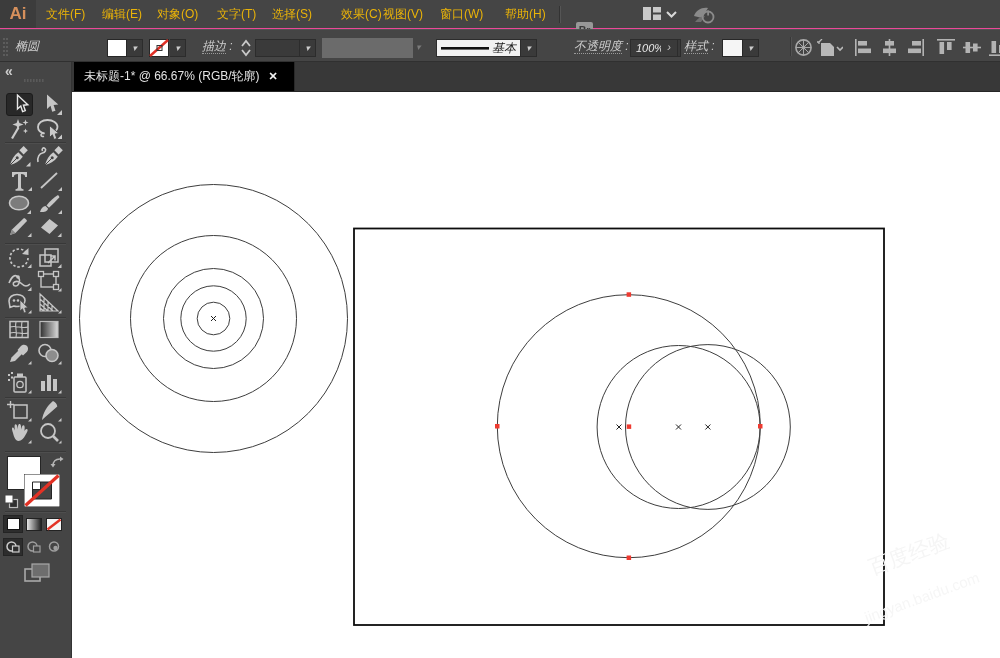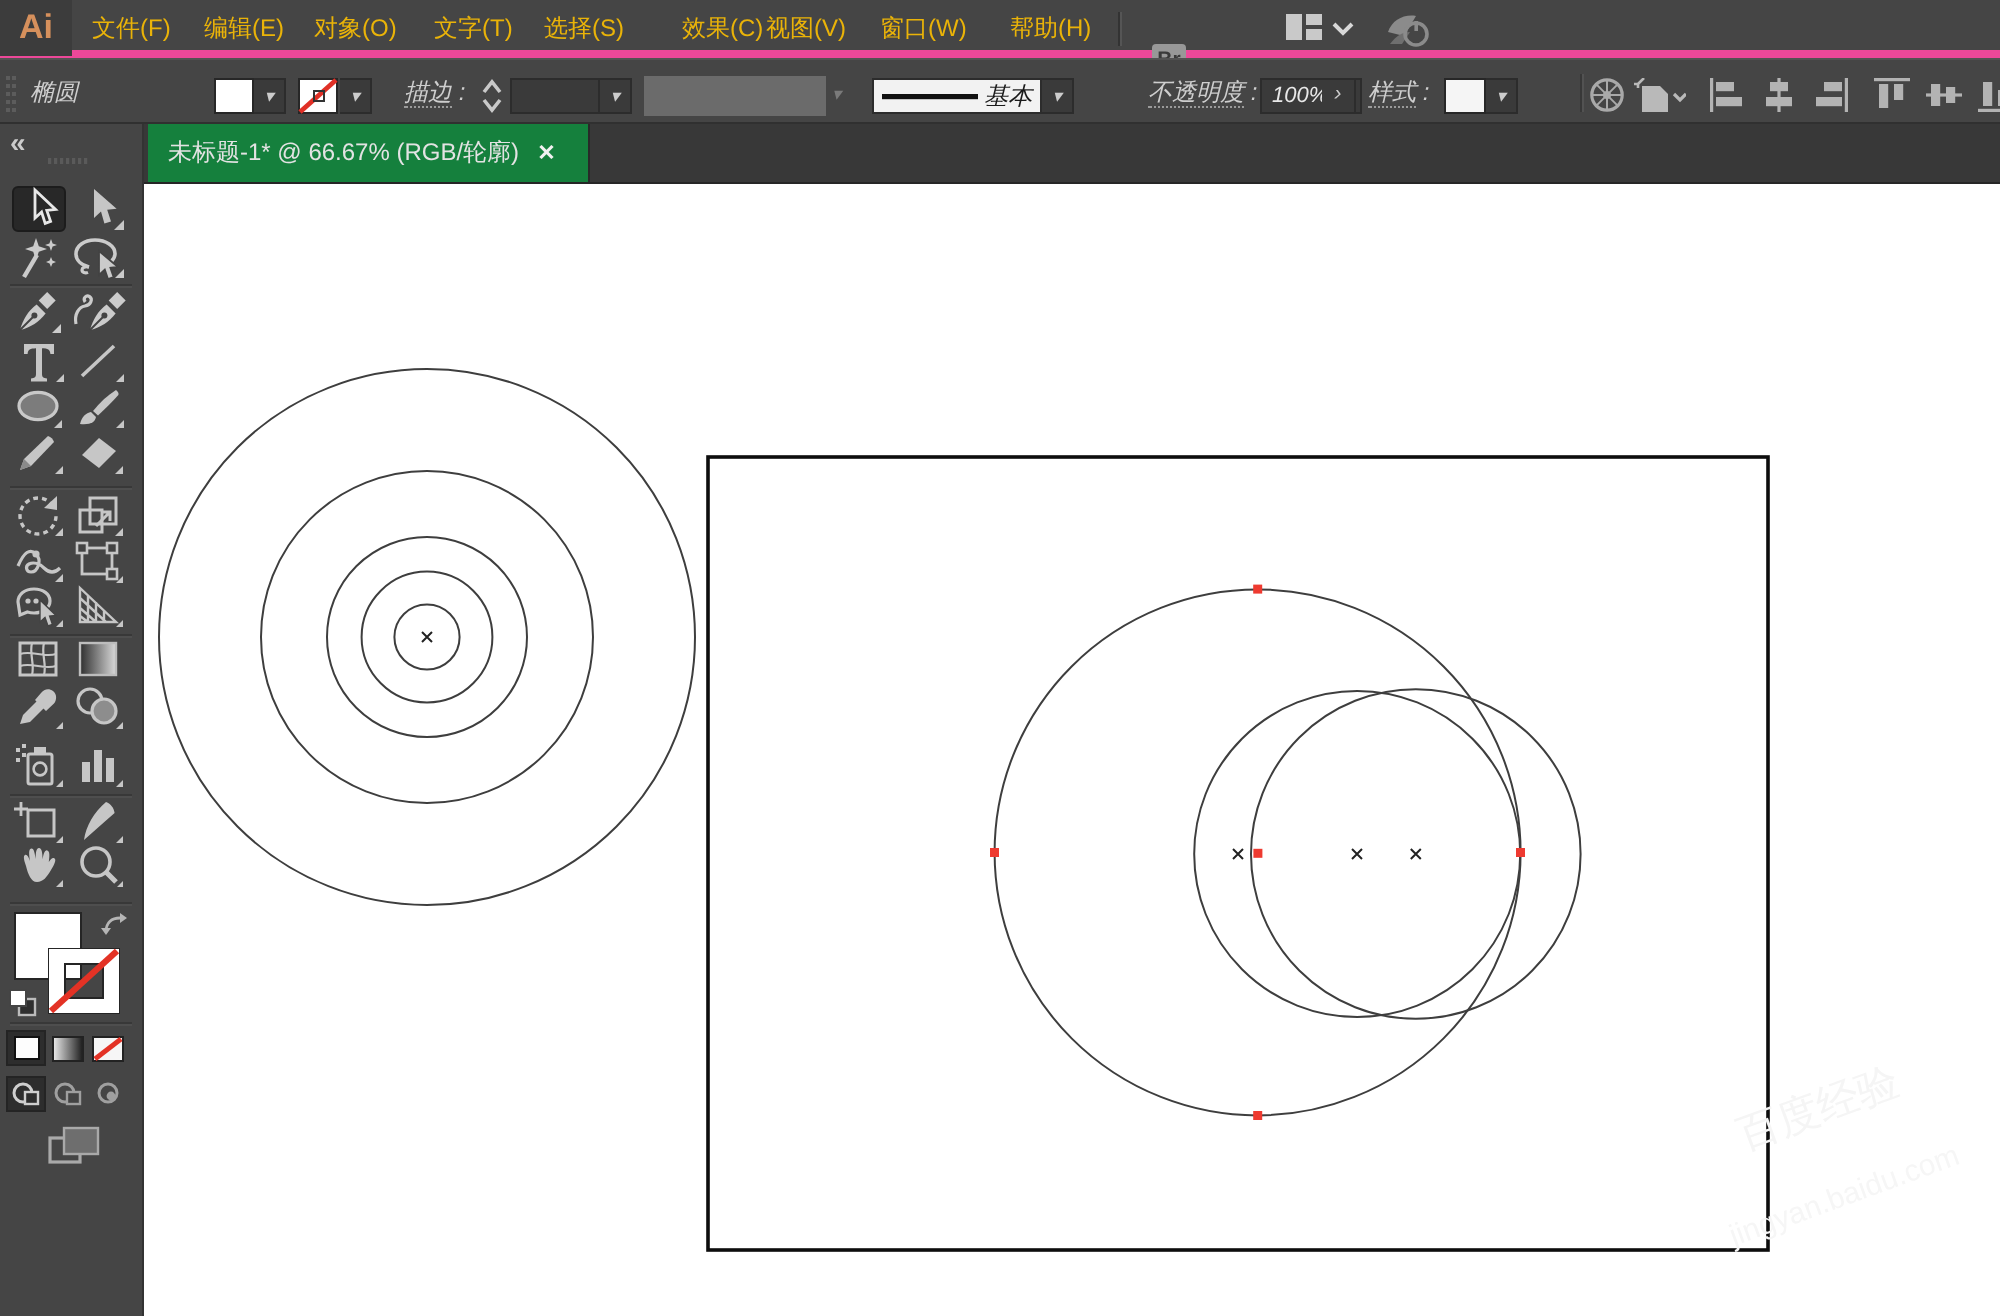--- a/index.html
+++ b/index.html
@@ -1,33 +1,33 @@
 <!DOCTYPE html>
 <html><head>
 <meta charset="utf-8">
 <style>
   html,body{margin:0;padding:0;}
   body{width:1000px;height:658px;overflow:hidden;font-family:"Liberation Sans",sans-serif;background:#fff;position:relative;}
   .abs{position:absolute;}
   
-  #menubar{left:0;top:0;width:1000px;height:29px;background:#454545;border-bottom:4px solid #ec4899;box-sizing:border-box;}
+  #menubar{left:0;top:0;width:1000px;height:29px;background:#454545;border-bottom:1px solid #ec4899;box-sizing:border-box;}
   #ailogo{left:0;top:0;width:36px;height:28px;background:#3c3c3c;color:#d6905c;font-size:17px;font-weight:bold;text-align:center;line-height:28px;}
   .mitem{top:0;height:28px;line-height:29px;color:#eab308;font-size:12px;}
   .msep{left:559px;top:6px;width:1px;height:17px;background:#333;border-right:1px solid #555;}
   .sqbtn{top:22px;width:17px;height:16px;background:#989898;color:#3a3a3a;font-size:10.5px;font-weight:bold;text-align:center;line-height:16px;border-radius:2px;}
   
   #controlbar{left:0;top:29px;width:1000px;height:33px;background:#454545;border-top:1px solid #525252;border-bottom:1px solid #303030;box-sizing:border-box;font-style:italic;}
   .clabel{top:0;height:33px;line-height:33px;color:#cecece;font-size:12px;}
   .dotted{border-bottom:1px dotted #9a9a9a;padding-bottom:0px;}
   .swatchbox{top:9px;height:18px;background:#3a3a3a;border:1px solid #2c2c2c;box-sizing:border-box;}
   .arrowsec{top:9px;width:16px;height:18px;background:#3a3a3a;border:1px solid #2c2c2c;border-left:none;box-sizing:border-box;color:#ccc;text-align:center;line-height:16px;font-size:9px;}
   .chev{color:#d0d0d0;font-size:9px;}
   
   #tabbar{left:72px;top:62px;width:928px;height:30px;background:#383838;border-bottom:1px solid #262626;box-sizing:border-box;}
-  #tab{left:2px;top:0px;width:220px;height:29px;background:#15803d;border-right:1px solid #292929;color:#e3e3e3;font-size:12px;line-height:29px;text-align:left;}
+  #tab{left:2px;top:0px;width:220px;height:29px;background:#000000;border-right:1px solid #292929;color:#e3e3e3;font-size:12px;line-height:29px;text-align:left;}
   
   #tools{left:0;top:62px;width:72px;height:596px;background:#454545;border-right:1px solid #333;box-sizing:border-box;}
   .tsep{left:5px;width:61px;height:1px;background:#383838;border-bottom:1px solid #4e4e4e;}
   
   #canvas{left:72px;top:92px;width:928px;height:566px;background:#fff;}
 </style>
 </head>
 <body>
 
 <div id="menubar" class="abs">

